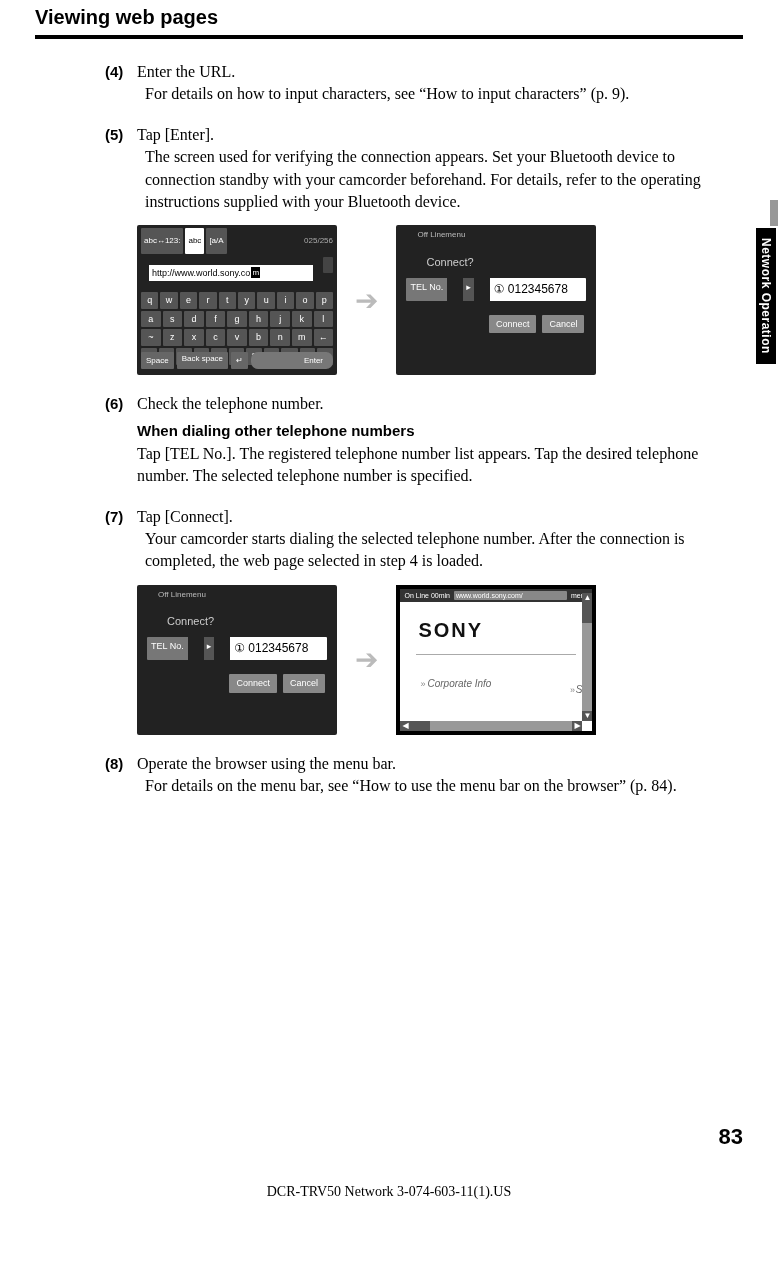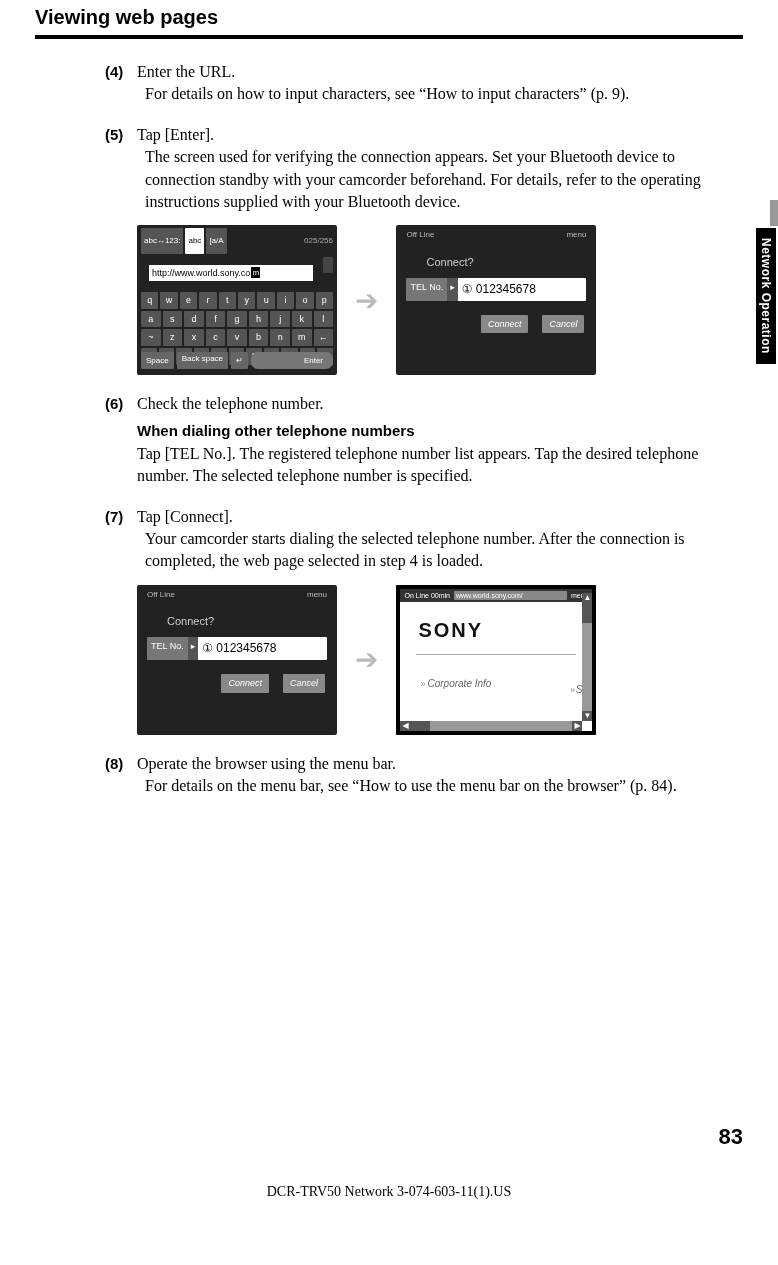--- a/index.html
+++ b/index.html
@@ -146,29 +146,29 @@
   }
   .kb-btn.enter {
     flex:1;
     background:#777;
     text-align:right;
     padding-right:10px;
     border-radius:7px;
   }
   
   .con-top {
-    display:flex; justify-content:space-between;
-    font-size:8px; padding:4px 10px; color:#bbb;
+    display:flex; justify-content:flex-start;
+    font-size:8px; padding:4px 21px; color:#bbb;
   }
   .con-msg { color:#ccc; font-size:11px; padding:10px 0 4px 30px;}
-  .con-tel-row { display:flex; margin:4px 10px 0 10px; gap:0;}
+  .con-tel-row { display:flex; margin:4px 10px 0 10px; gap:16px;}
   .con-tel-lab { background:#777; color:#fff; font-size:9px; padding:3px 4px; border-radius:1px 0 0 1px;}
   .con-tel-arr { background:#555; color:#fff; font-size:9px; padding:3px 3px;}
   .con-tel-val { background:#fff; color:#000; flex:1; font-size:12px; padding:3px 4px; border-radius:0 1px 1px 0;}
-  .con-btns { display:flex; gap:14px; justify-content:flex-end; padding:14px 12px 0 0;font-style:italic;}
+  .con-btns { display:flex; gap:6px; justify-content:flex-end; padding:14px 12px 0 0;}
   .con-btn { background:#888; color:#fff; font-size:9px; padding:3px 7px; border-radius:1px;}
   
   .sony-top { background:#333; color:#fff; font-size:7px; padding:2px 4px; display:flex; gap:4px; align-items:center;}
   .sony-url { background:#888; color:#fff; padding:0 2px; border-radius:1px; flex:1; font-size:7px; overflow:hidden; white-space:nowrap;}
   .sony-body { padding:14px 0 0 18px;}
   .sony-logo { font-family: Arial, sans-serif; font-weight:bold; letter-spacing:2px; font-size:20px; color:#111;}
   .sony-hr { border:none; border-top:1px solid #aaa; margin:10px 16px 22px 16px;}
   .sony-link-row { display:flex; align-items:center; gap:4px; margin:6px 0 0 20px; color:#666; font-style:italic; font-size:10px;}
   .sony-chev { color:#888; font-size:9px; letter-spacing:-2px; font-style:normal;}
   .sony-link-row2 { position:absolute; right:10px; bottom:34px; color:#666; font-style:italic; font-size:10px;}

